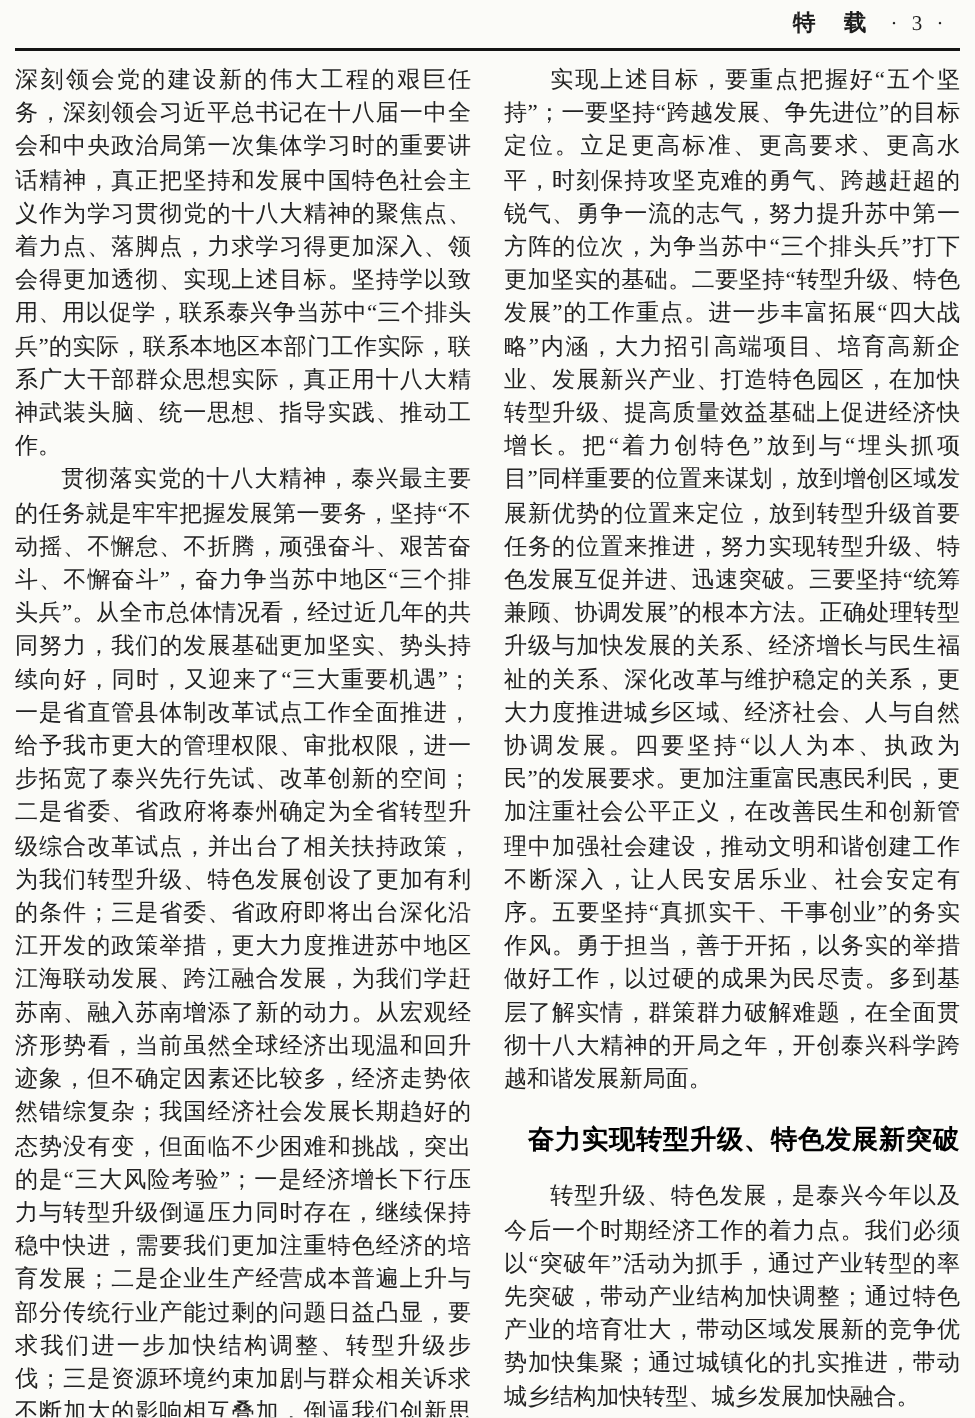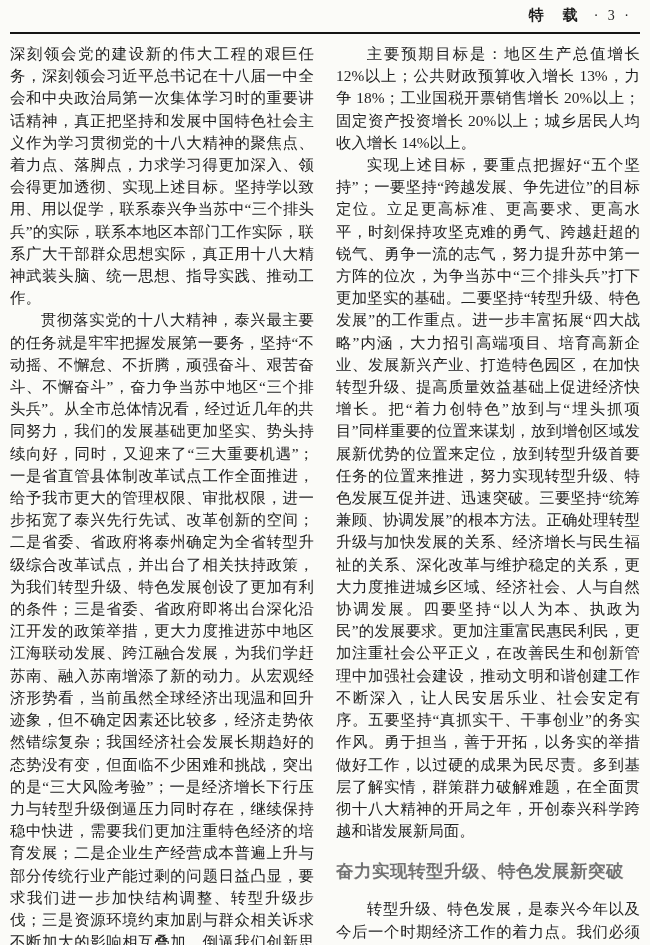--- a/index.html
+++ b/index.html
@@ -54,40 +54,39 @@
     margin: 0;
   }
   .column p.indent {
     text-indent: 2em;
   }
   .column h2.heading {
     font-family: "DejaVu Sans", "Liberation Sans", sans-serif;
     font-weight: bold;
     font-size: 17.5px;
     line-height: 24px;
-    text-align: left;
+    text-align: right;
     text-indent: 0;
     margin: 17px 0 15px 0;
     letter-spacing: 0.5px;
-    color: #737373;
+    color: #000000;
   }
 </style>
 </head>
 <body>
 
 <div class="page">
   <header class="page-header">
     <span class="section-title">特　载</span>
     <span class="page-number">· 3 ·</span>
   </header>
   <div class="columns">
     <div class="column" id="col-left">
         <p class="body">深刻领会党的建设新的伟大工程的艰巨任务，深刻领会习近平总书记在十八届一中全会和中央政治局第一次集体学习时的重要讲话精神，真正把坚持和发展中国特色社会主义作为学习贯彻党的十八大精神的聚焦点、着力点、落脚点，力求学习得更加深入、领会得更加透彻、实现上述目标。坚持学以致用、用以促学，联系泰兴争当苏中“三个排头兵”的实际，联系本地区本部门工作实际，联系广大干部群众思想实际，真正用十八大精神武装头脑、统一思想、指导实践、推动工作。</p>
         <p class="body indent">贯彻落实党的十八大精神，泰兴最主要的任务就是牢牢把握发展第一要务，坚持“不动摇、不懈怠、不折腾，顽强奋斗、艰苦奋斗、不懈奋斗”，奋力争当苏中地区“三个排头兵”。从全市总体情况看，经过近几年的共同努力，我们的发展基础更加坚实、势头持续向好，同时，又迎来了“三大重要机遇”；一是省直管县体制改革试点工作全面推进，给予我市更大的管理权限、审批权限，进一步拓宽了泰兴先行先试、改革创新的空间；二是省委、省政府将泰州确定为全省转型升级综合改革试点，并出台了相关扶持政策，为我们转型升级、特色发展创设了更加有利的条件；三是省委、省政府即将出台深化沿江开发的政策举措，更大力度推进苏中地区江海联动发展、跨江融合发展，为我们学赶苏南、融入苏南增添了新的动力。从宏观经济形势看，当前虽然全球经济出现温和回升迹象，但不确定因素还比较多，经济走势依然错综复杂；我国经济社会发展长期趋好的态势没有变，但面临不少困难和挑战，突出的是“三大风险考验”；一是经济增长下行压力与转型升级倒逼压力同时存在，继续保持稳中快进，需要我们更加注重特色经济的培育发展；二是企业生产经营成本普遍上升与部分传统行业产能过剩的问题日益凸显，要求我们进一步加快结构调整、转型升级步伐；三是资源环境约束加剧与群众相关诉求不断加大的影响相互叠加，倒逼我们创新思路破解发展难题，创新方法加强社会管理。为此，我们要审时度势，把握全局，坚定信心、积极作为，紧紧抓住和用好机遇，善于化解和消除风险，勇于实践、勇于变革、勇于创新，把“学赶苏南、领先苏中”的事业不断推向前进。</p>
       </div>
     <div class="column" id="col-right">
-        <p class="body indent">主要预期目标是：地区生产总值增长 12%以上；公共财政预算收入增长 13%，力争 18%；工业国税开票销售增长 20%以上；固定资产投资增长 20%以上；城乡居民人均收入增长 14%以上。</p>
         <p class="body indent">实现上述目标，要重点把握好“五个坚持”；一要坚持“跨越发展、争先进位”的目标定位。立足更高标准、更高要求、更高水平，时刻保持攻坚克难的勇气、跨越赶超的锐气、勇争一流的志气，努力提升苏中第一方阵的位次，为争当苏中“三个排头兵”打下更加坚实的基础。二要坚持“转型升级、特色发展”的工作重点。进一步丰富拓展“四大战略”内涵，大力招引高端项目、培育高新企业、发展新兴产业、打造特色园区，在加快转型升级、提高质量效益基础上促进经济快增长。把“着力创特色”放到与“埋头抓项目”同样重要的位置来谋划，放到增创区域发展新优势的位置来定位，放到转型升级首要任务的位置来推进，努力实现转型升级、特色发展互促并进、迅速突破。三要坚持“统筹兼顾、协调发展”的根本方法。正确处理转型升级与加快发展的关系、经济增长与民生福祉的关系、深化改革与维护稳定的关系，更大力度推进城乡区域、经济社会、人与自然协调发展。四要坚持“以人为本、执政为民”的发展要求。更加注重富民惠民利民，更加注重社会公平正义，在改善民生和创新管理中加强社会建设，推动文明和谐创建工作不断深入，让人民安居乐业、社会安定有序。五要坚持“真抓实干、干事创业”的务实作风。勇于担当，善于开拓，以务实的举措做好工作，以过硬的成果为民尽责。多到基层了解实情，群策群力破解难题，在全面贯彻十八大精神的开局之年，开创泰兴科学跨越和谐发展新局面。</p>
         <h2 class="heading">奋力实现转型升级、特色发展新突破</h2>
         <p class="body indent">转型升级、特色发展，是泰兴今年以及今后一个时期经济工作的着力点。我们必须以“突破年”活动为抓手，通过产业转型的率先突破，带动产业结构加快调整；通过特色产业的培育壮大，带动区域发展新的竞争优势加快集聚；通过城镇化的扎实推进，带动城乡结构加快转型、城乡发展加快融合。</p>
       </div>
   </div>
 </div>
 
 </body></html>

